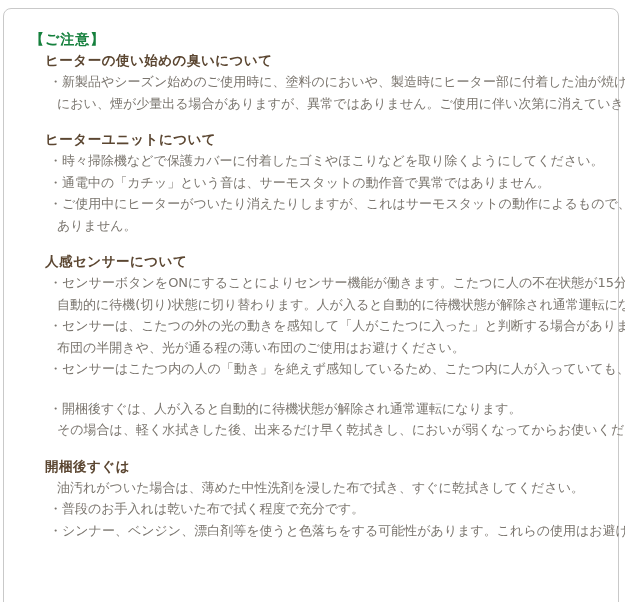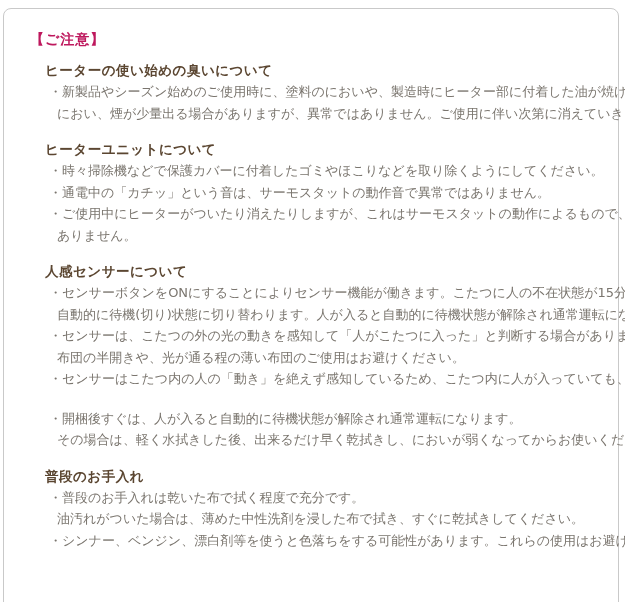--- a/index.html
+++ b/index.html
@@ -25,29 +25,29 @@
     background: #ffffff;
     box-sizing: border-box;
   }
   .inner {
     padding: 23px 8px 0 26px;
   }
   .page-title {
     font-size: 14px;
     line-height: 15px;
     font-weight: bold;
-    color: #be185d;
+    color: #15803d;
     letter-spacing: 1px;
   }
   .section {
     margin-top: 18px;
     margin-left: 15px;
   }
   .section.first {
-    margin-top: 16px;
+    margin-top: 6px;
   }
   .section-heading {
     font-size: 13.5px;
     line-height: 15px;
     font-weight: bold;
     color: #5b4631;
     letter-spacing: 0.5px;
   }
   .lines {
     margin-top: 3px;
@@ -102,22 +102,22 @@
     </div>
 
     <div class="section">
       <div class="lines">
         <div class="line">・開梱後すぐは、人が入ると自動的に待機状態が解除され通常運転になります。</div>
         <div class="line cont">その場合は、軽く水拭きした後、出来るだけ早く乾拭きし、においが弱くなってからお使いください。</div>
       </div>
     </div>
 
     <div class="section">
-      <div class="section-heading">普段のお手入れ</div>
+      <div class="section-heading">開梱後すぐは</div>
       <div class="lines">
+        <div class="line cont">油汚れがついた場合は、薄めた中性洗剤を浸した布で拭き、すぐに乾拭きしてください。</div>
         <div class="line">・普段のお手入れは乾いた布で拭く程度で充分です。</div>
-        <div class="line cont">油汚れがついた場合は、薄めた中性洗剤を浸した布で拭き、すぐに乾拭きしてください。</div>
         <div class="line">・シンナー、ベンジン、漂白剤等を使うと色落ちをする可能性があります。これらの使用はお避けください。</div>
       </div>
     </div>
 
   </div>
 </div>
 
 </body></html>

